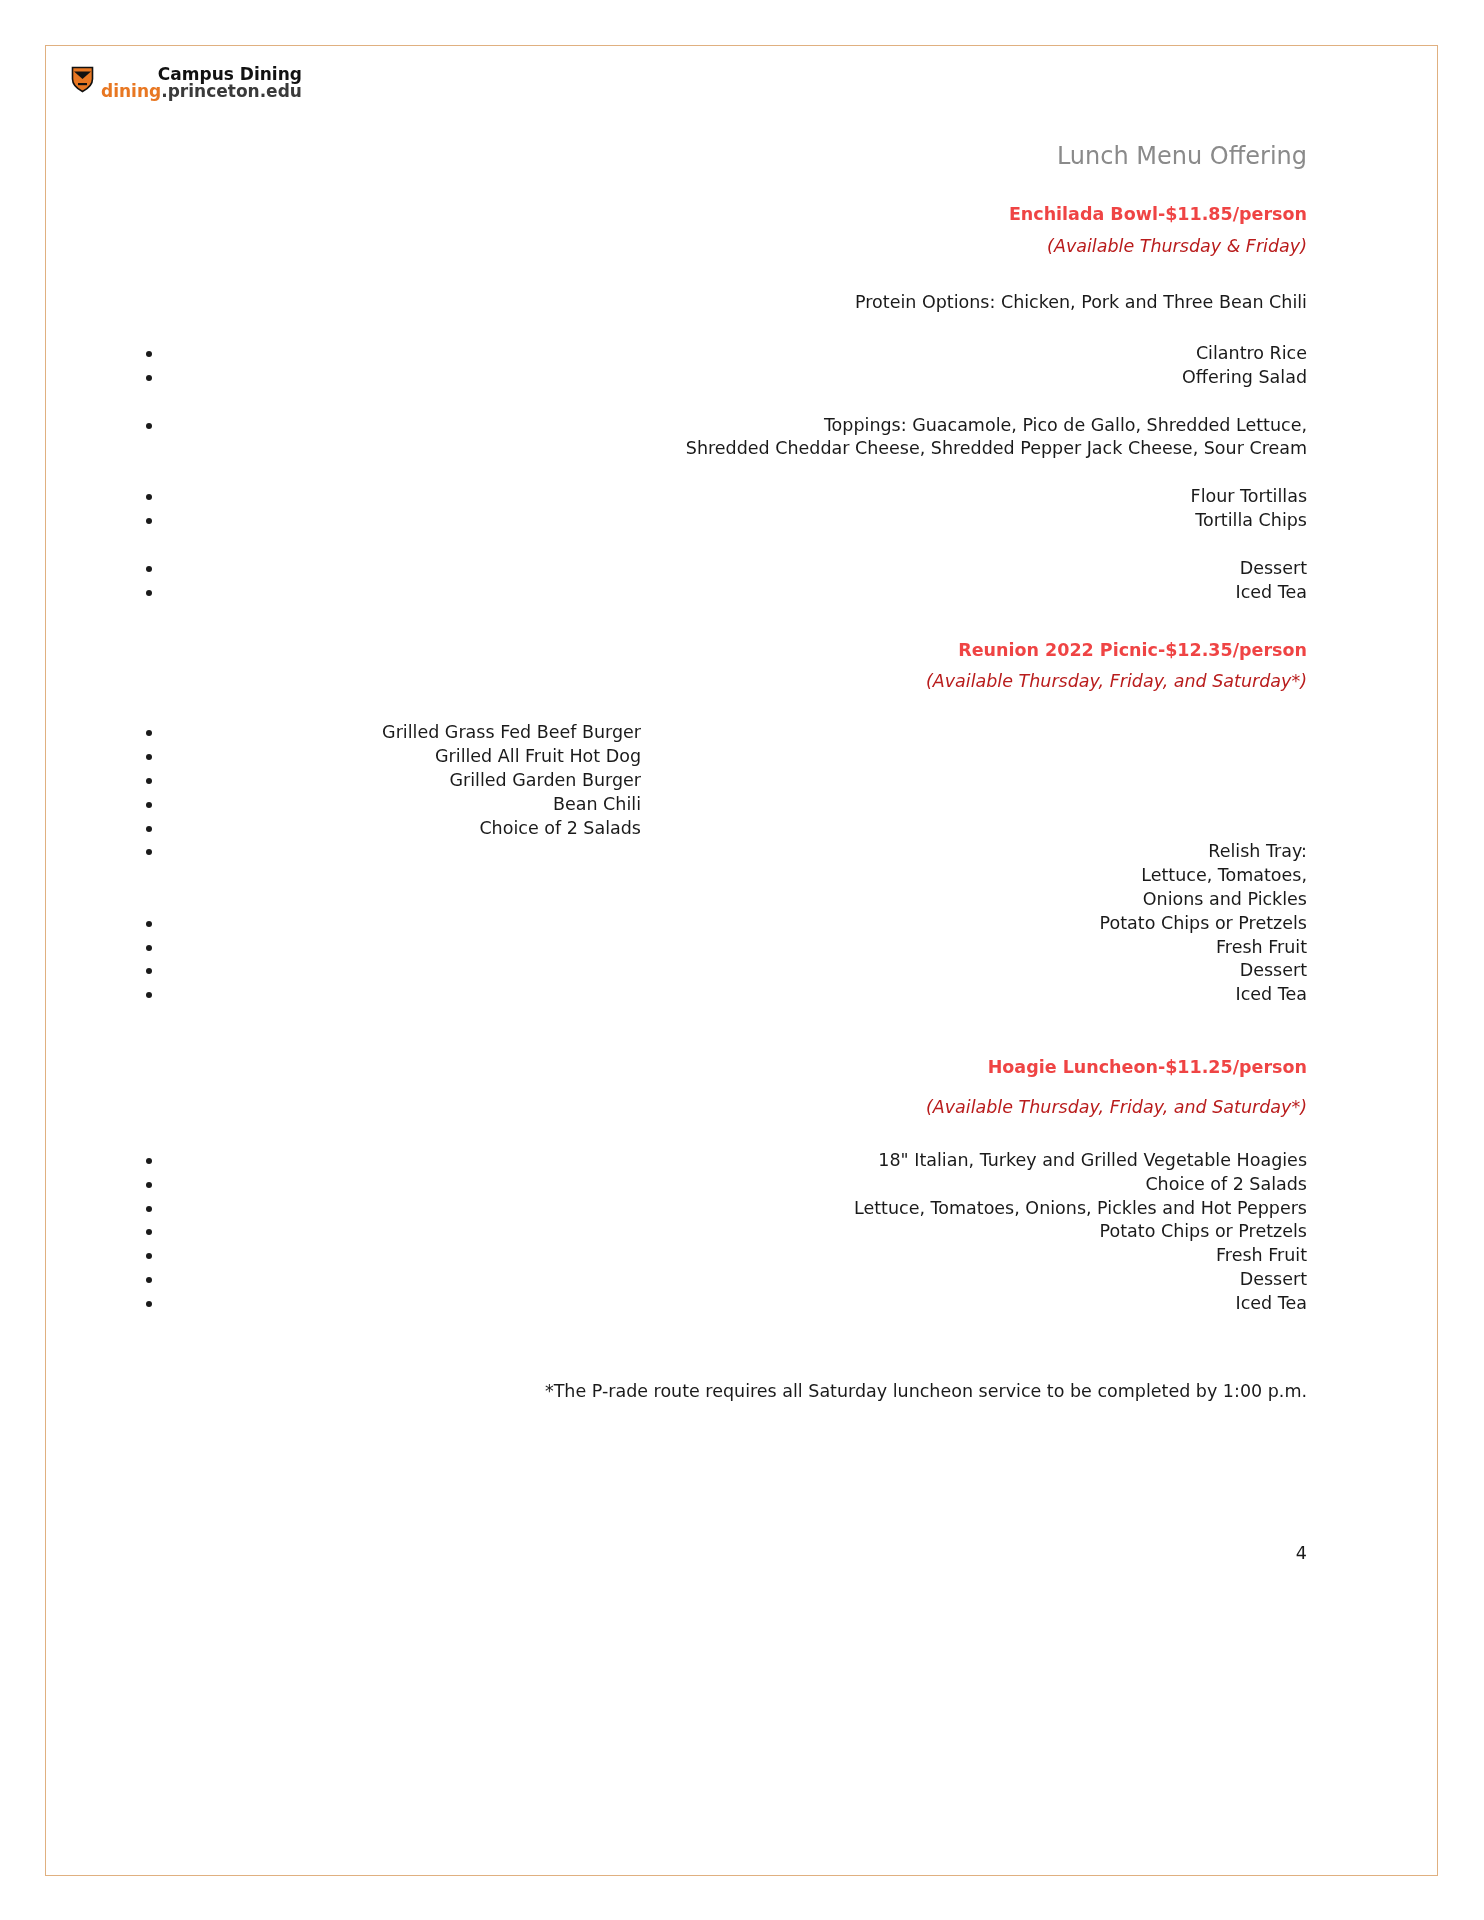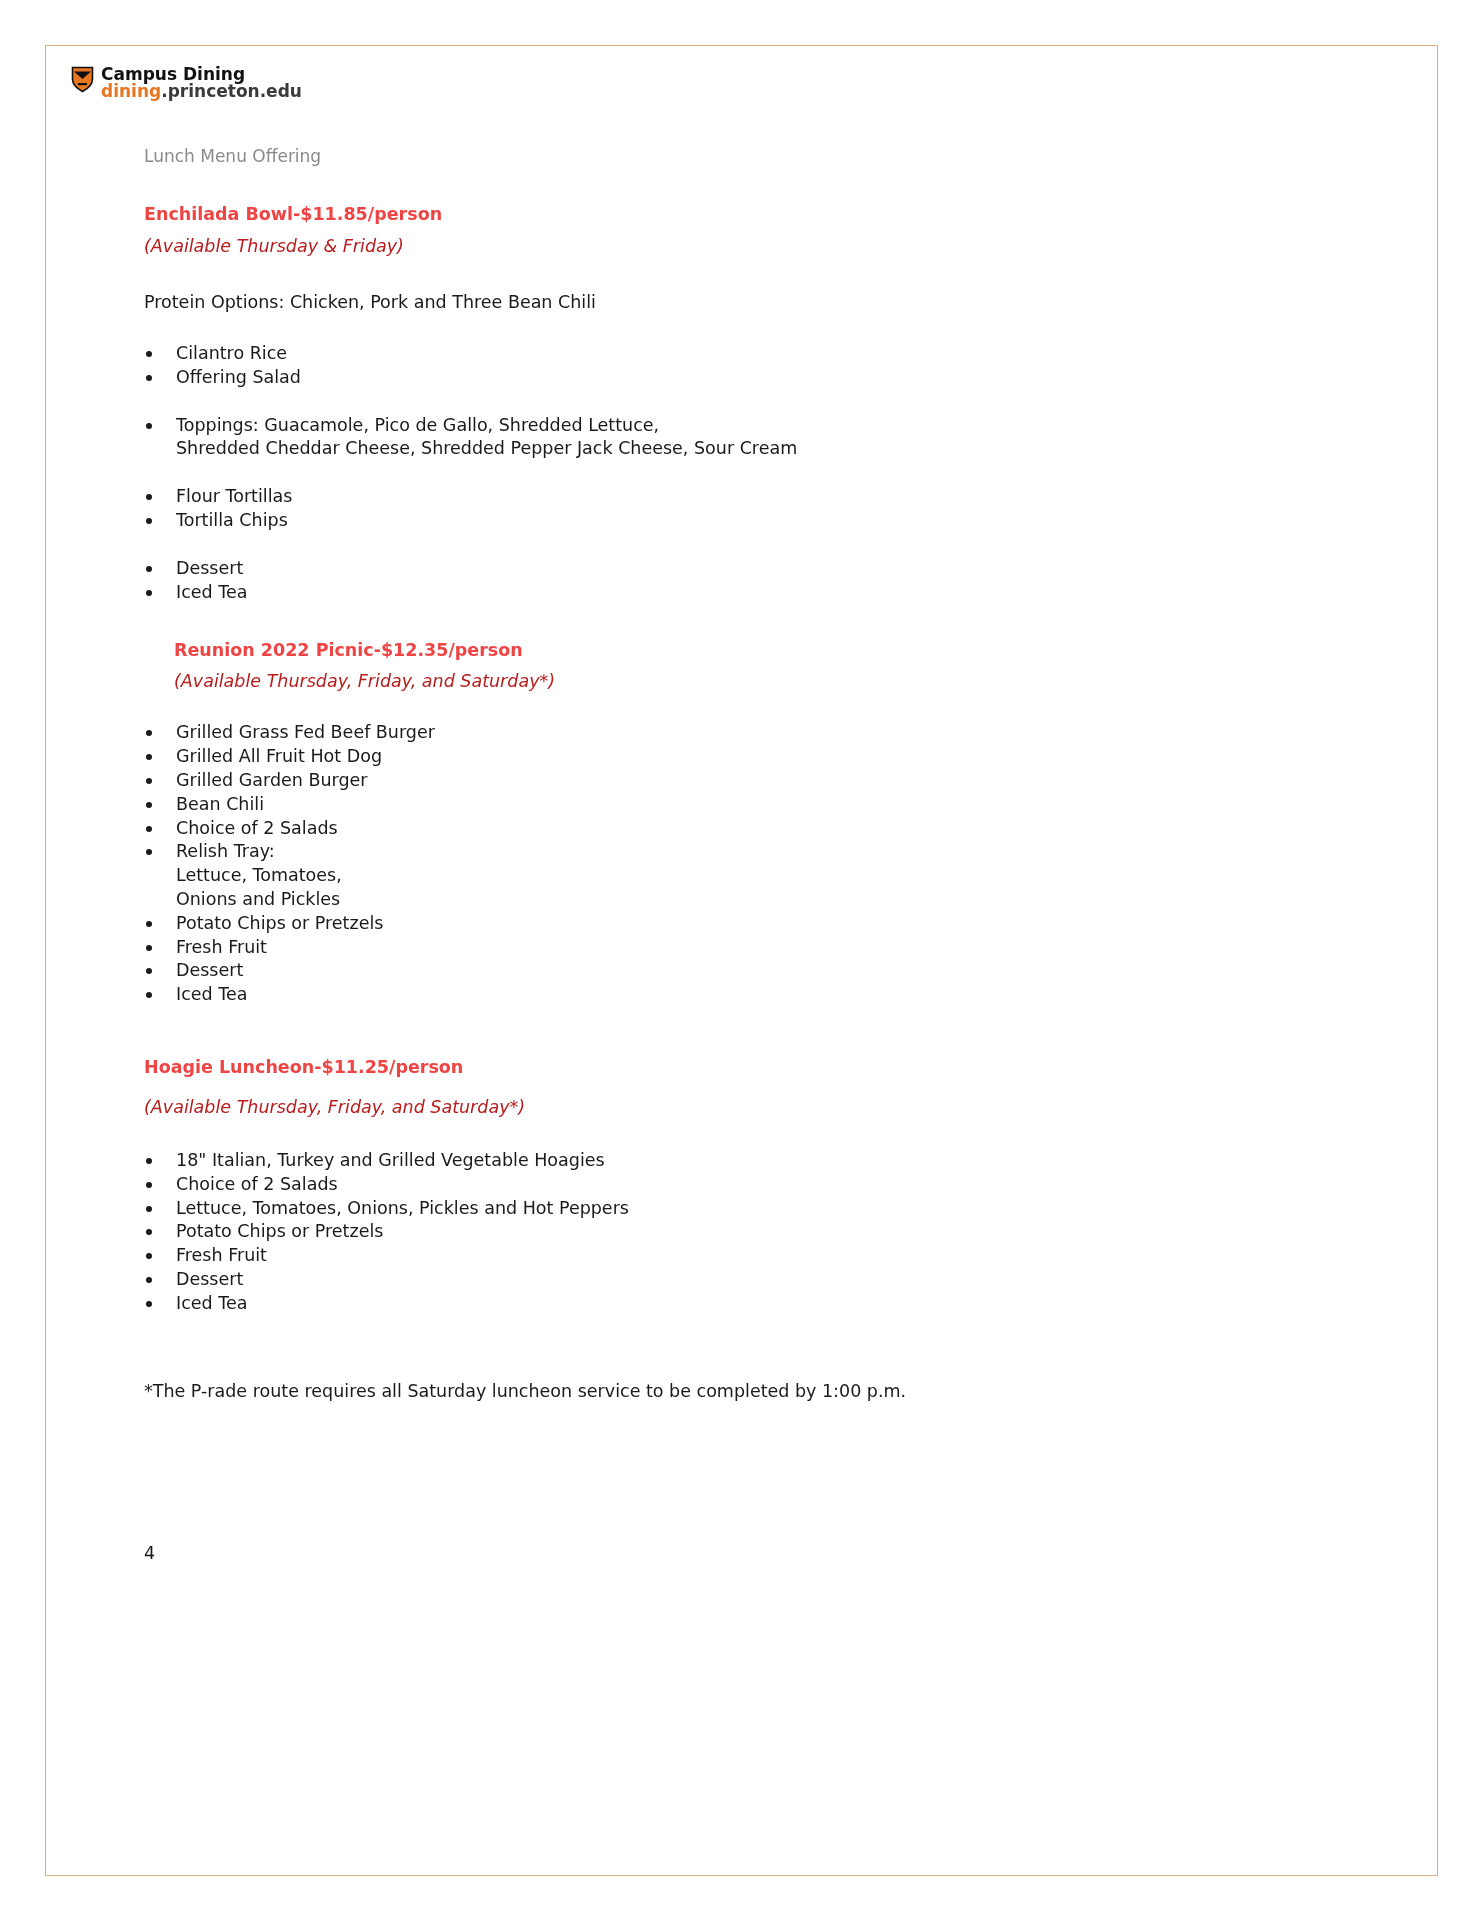--- a/index.html
+++ b/index.html
@@ -7,20 +7,21 @@
   body {
     font-family: "DejaVu Sans", "Liberation Sans", sans-serif;
     color: #1a1a1a;
   }
   .page {
     position: relative;
     width: 1484px;
     height: 1920px;
     background: #ffffff;
     overflow: hidden;
+    text-align: right;
   }
   .frame {
     position: absolute;
     left: 45px;
     top: 45px;
     width: 1393px;
     height: 1831px;
     border: 1px solid #e0b080;
     background: #ffffff;
   }
@@ -44,21 +45,21 @@
     line-height: 15px;
     color: #3a3a3a;
   }
   .logo-text-url .orange { color: #e87722; }
 
   .content {
     padding: 0 130px 0 98px;
   }
   .doc-title {
     margin-top: 42px;
-    font-size: 17px;
+    font-size: 24px;
     font-weight: normal;
     color: #8a8a8a;
     line-height: 30px;
   }
   .section-heading {
     font-size: 17.5px;
     font-weight: bold;
     color: #ef4444;
     line-height: 23px;
   }

